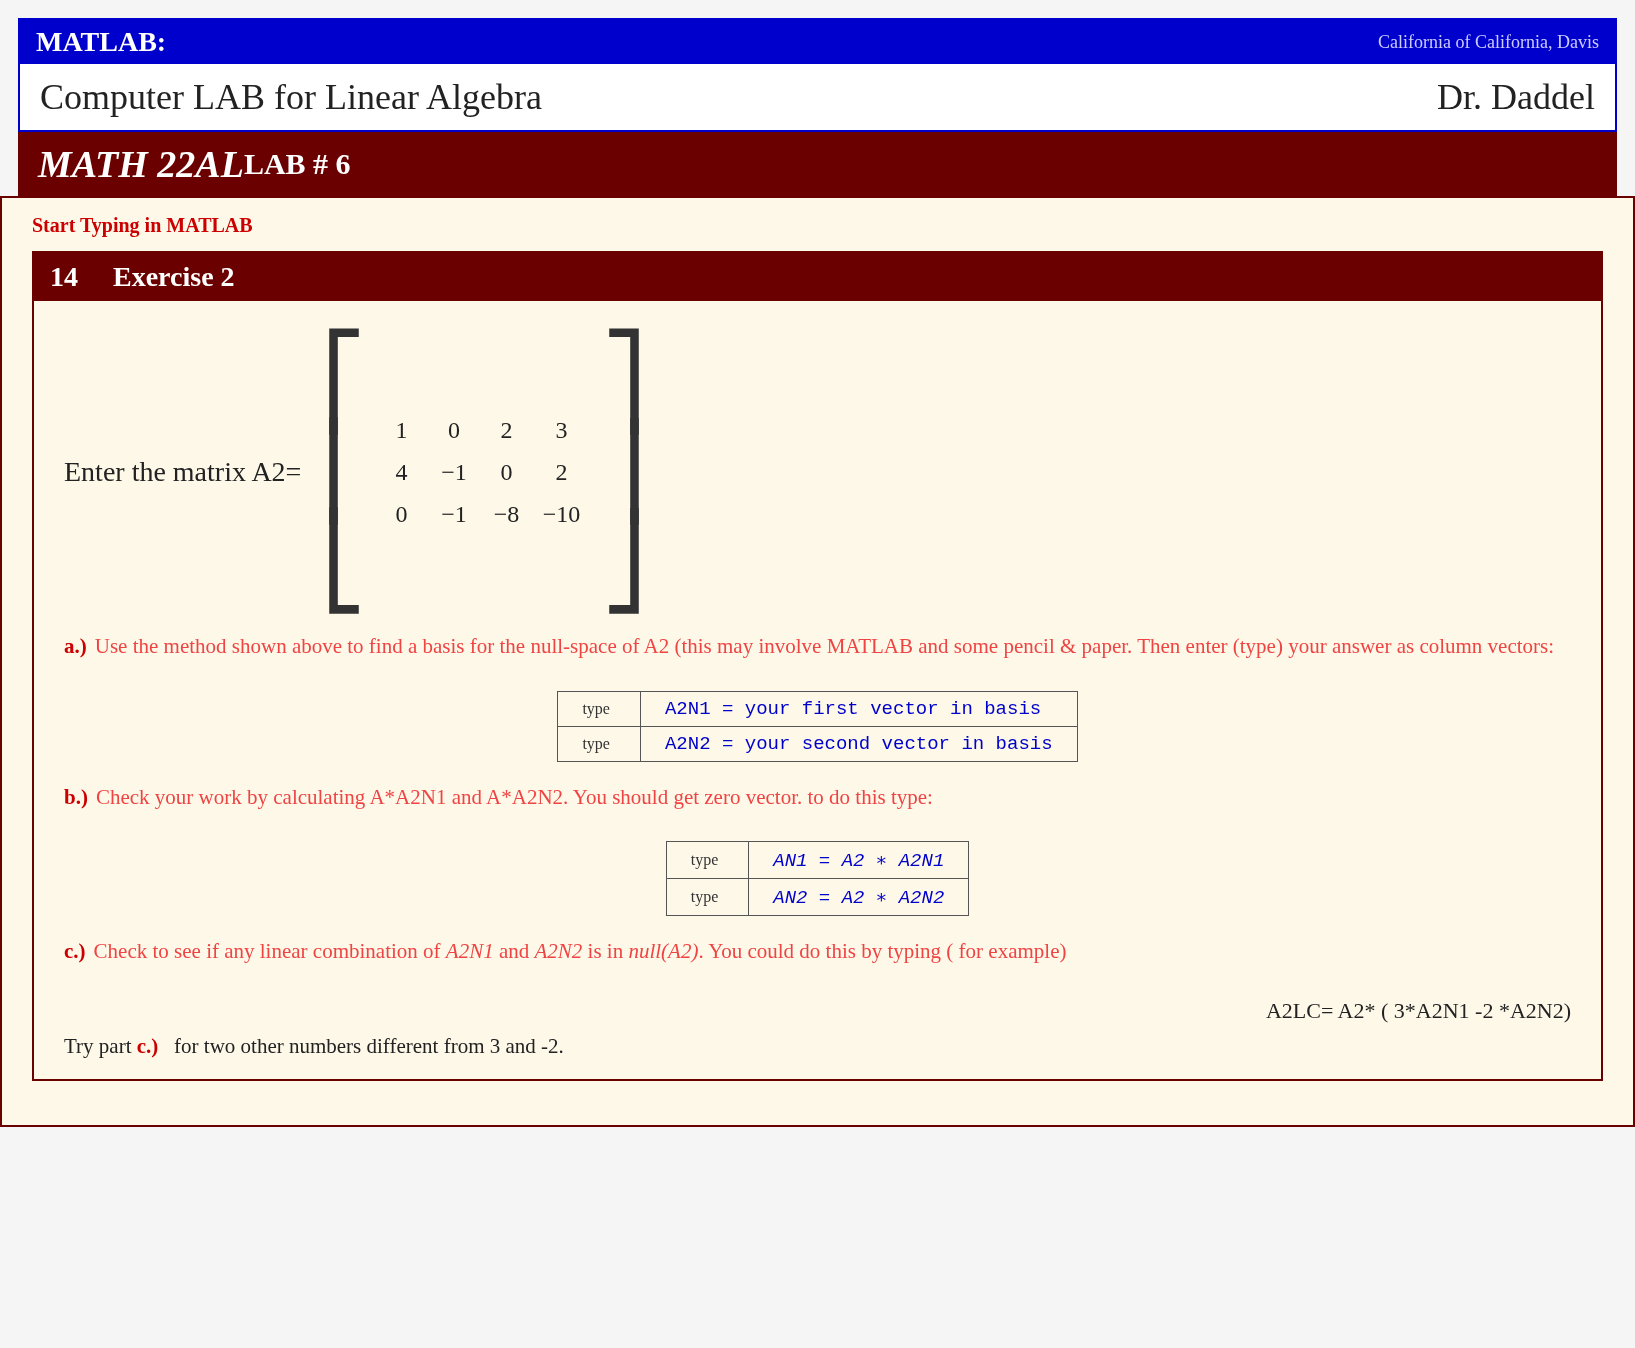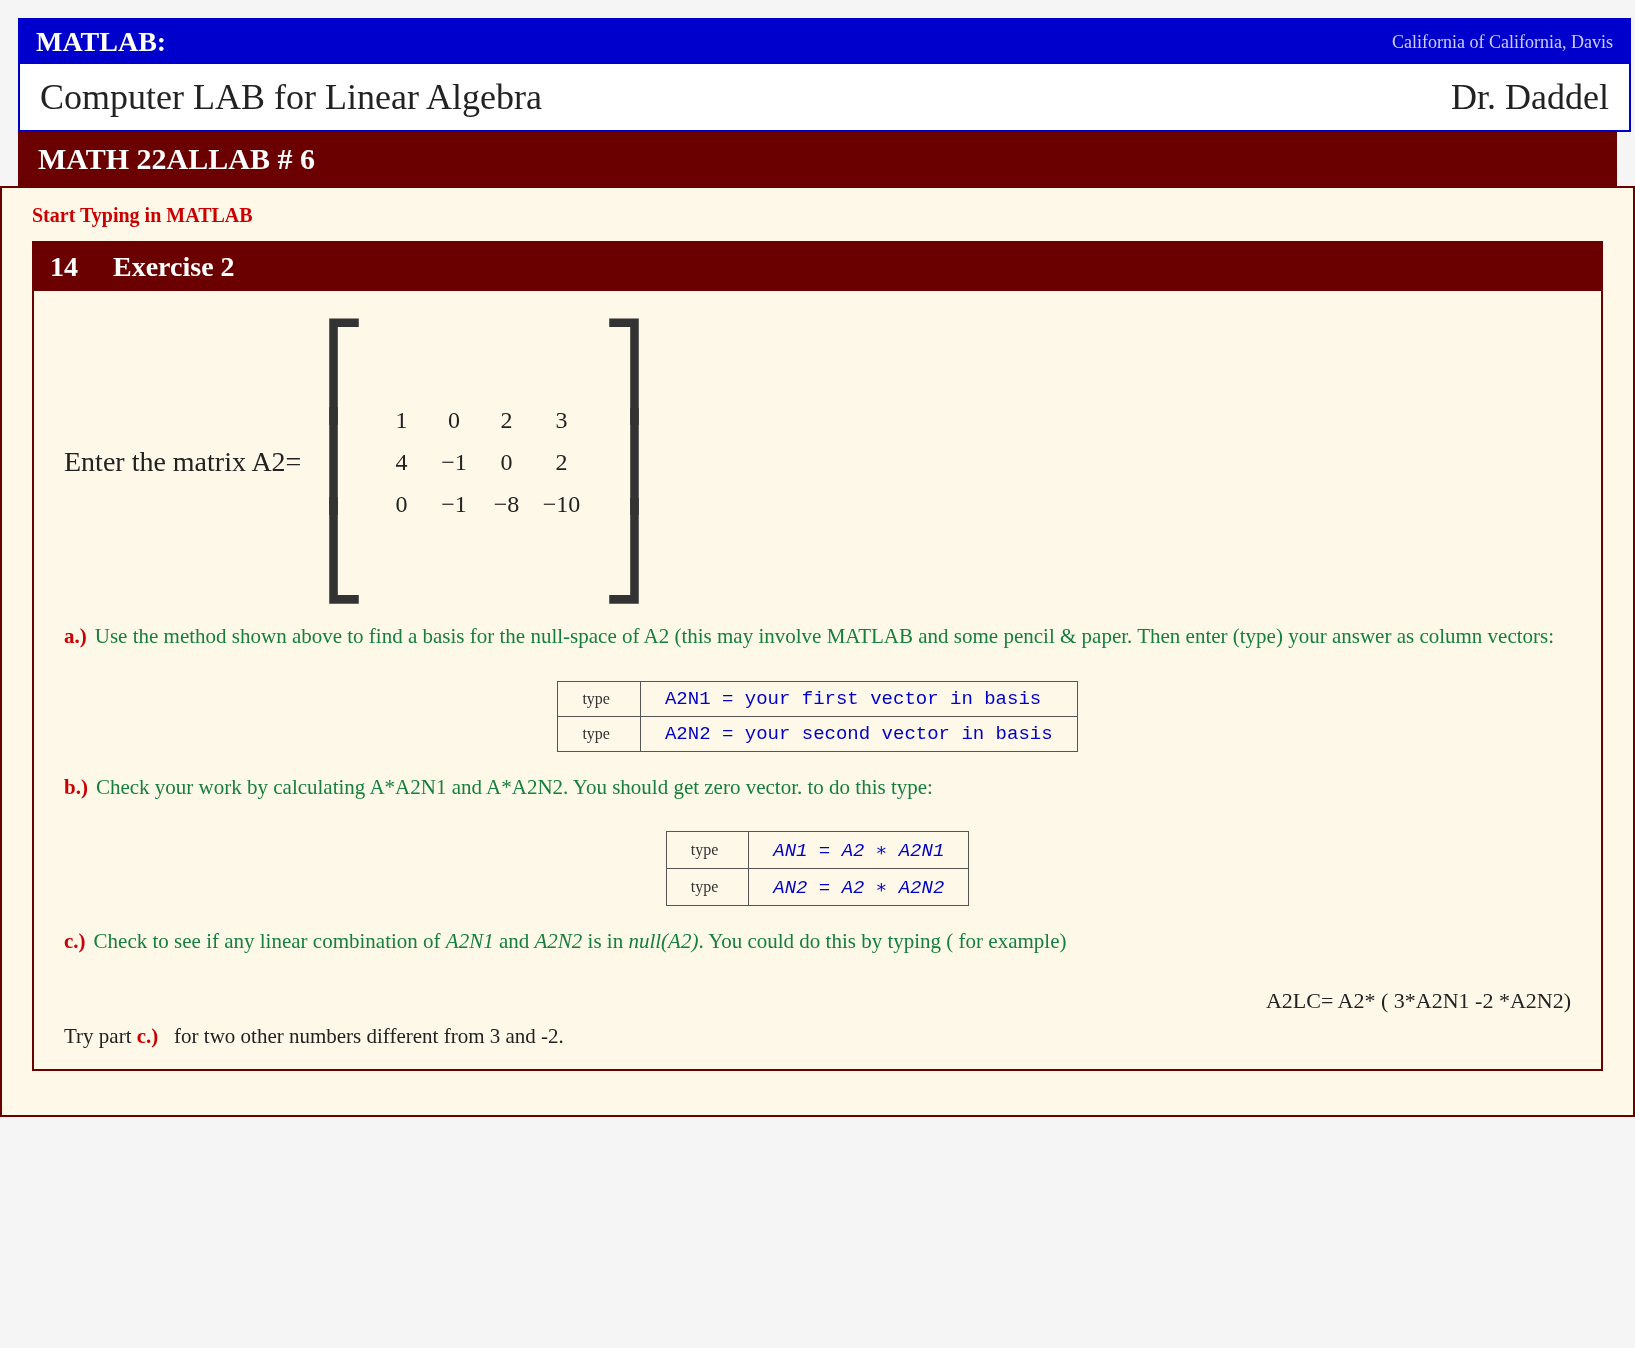--- a/index.html
+++ b/index.html
@@ -6,21 +6,21 @@
     body {
       background: #f5f5f5;
       font-family: 'Times New Roman', Times, serif;
       width: 1635px;
       min-height: 1348px;
     }
 
     
     .header-outer {
       border: 2px solid #0000cc;
-      margin: 18px 4px 0 18px;
+      margin: 18px 18px 0 18px;
       background: #fff;
     }
     .header-top {
       background: #0000cc;
       padding: 6px 16px;
       display: flex;
       justify-content: space-between;
       align-items: center;
     }
     .header-top-left {
@@ -55,23 +55,24 @@
     .section-header {
       background: #6b0000;
       margin: 0 18px;
       padding: 10px 20px;
       display: flex;
       justify-content: space-between;
       align-items: center;
     }
     .section-header-left {
       color: white;
-      font-size: 30px;
-      font-family: 'Times New Roman', serif;
-      font-weight: bold;
+      font-size: 38px;
+      font-family: 'Times New Roman', serif;
+      font-weight: bold;
+      font-style: italic;
     }
     .section-header-center {
       color: white;
       font-size: 30px;
       font-family: 'Times New Roman', serif;
       font-weight: bold;
       flex: 1;
     }
 
     
@@ -151,21 +152,21 @@
 
     
     .part-label {
       color: #cc0000;
       font-weight: bold;
       font-size: 21px;
       font-family: 'Times New Roman', serif;
     }
     .part-text {
       font-size: 21px;
-      color: #15803d;
+      color: #ef4444;
       font-family: 'Times New Roman', serif;
       line-height: 1.5;
       margin-bottom: 16px;
     }
     .part-row {
       display: flex;
       align-items: baseline;
       gap: 8px;
       margin-bottom: 8px;
     }

